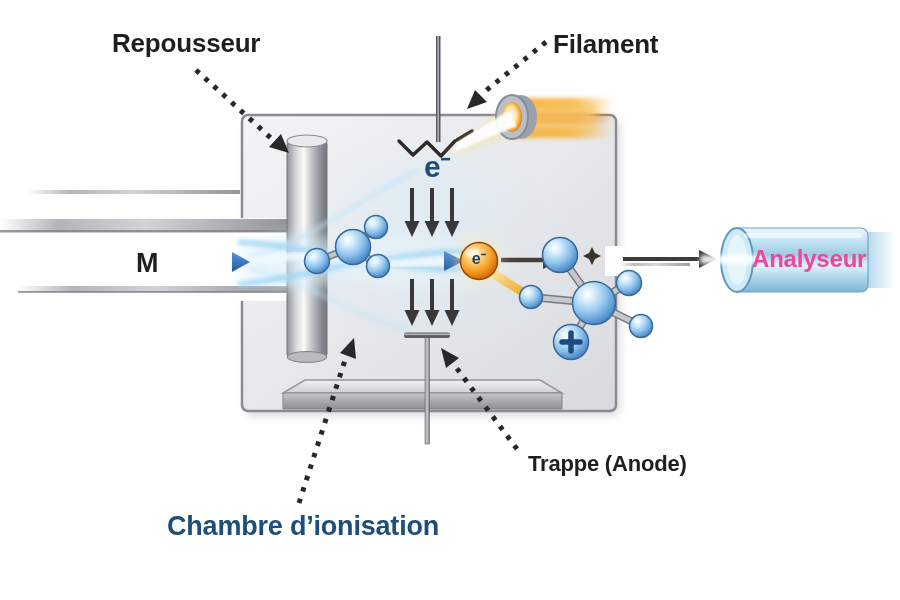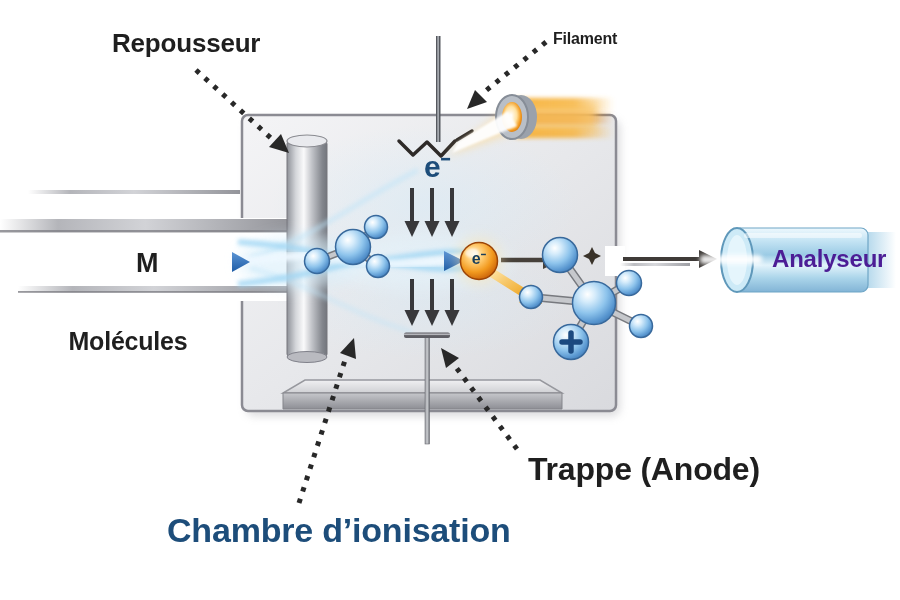--- a/index.html
+++ b/index.html
@@ -277,32 +277,31 @@
     <polygon points="467,109 475,90 487,102" stroke="none"></polygon>
     <line x1="517" y1="449" x2="455" y2="366" stroke-width="5" stroke-dasharray="4.5 7.5" fill="none"></line>
     <polygon points="441,348 459,358 446,368" stroke="none"></polygon>
     <line x1="299" y1="503" x2="346" y2="357" stroke-width="5" stroke-dasharray="4.5 7.5" fill="none"></line>
     <polygon points="354,338 356,359 340,353" stroke="none"></polygon>
   </g>
 </svg>
 
 <div class="lbl" style="left:112px;top:29px;font-size:26px;">Repousseur</div>
 
-<div class="lbl" style="left:553px;top:30px;font-size:16px;">Filament</div>
+<div class="lbl" style="left:553px;top:30px;font-size:26px;">Filament</div>
 
 <div class="lbl navy" style="left:424px;top:150px;font-size:30px;">e⁻</div>
 
 <div class="lbl" style="left:136px;top:248px;font-size:27px;">M</div>
 
 <div class="lbl center" style="left:20px;top:327px;width:216px;font-size:25px;">
-  <div>Molécules</div>
 </div>
 
 
-<div class="lbl" style="left:528px;top:452px;font-size:32px;text-align:right;">Trappe (Anode)</div>
-
-<div class="lbl navy" style="left:167px;top:511px;font-size:34px;">Chambre d’ionisation</div>
-
-<div class="lbl center" style="left:752px;top:246px;width:112px;font-size:24px;color:#4c1d95;margin-left:20px;">Analyseur</div>
+<div class="lbl" style="left:528px;top:452px;font-size:22px;text-align:right;">Trappe (Anode)</div>
+
+<div class="lbl navy" style="left:167px;top:511px;font-size:27px;">Chambre d’ionisation</div>
+
+<div class="lbl center" style="left:752px;top:246px;width:112px;font-size:24px;color:#ec4899;">Analyseur</div>
 
 <div class="lbl center" style="left:463px;top:250px;width:32px;font-size:16px;color:#173d5c;letter-spacing:0;">e⁻</div>
 
 </div>
 
 </body></html>

